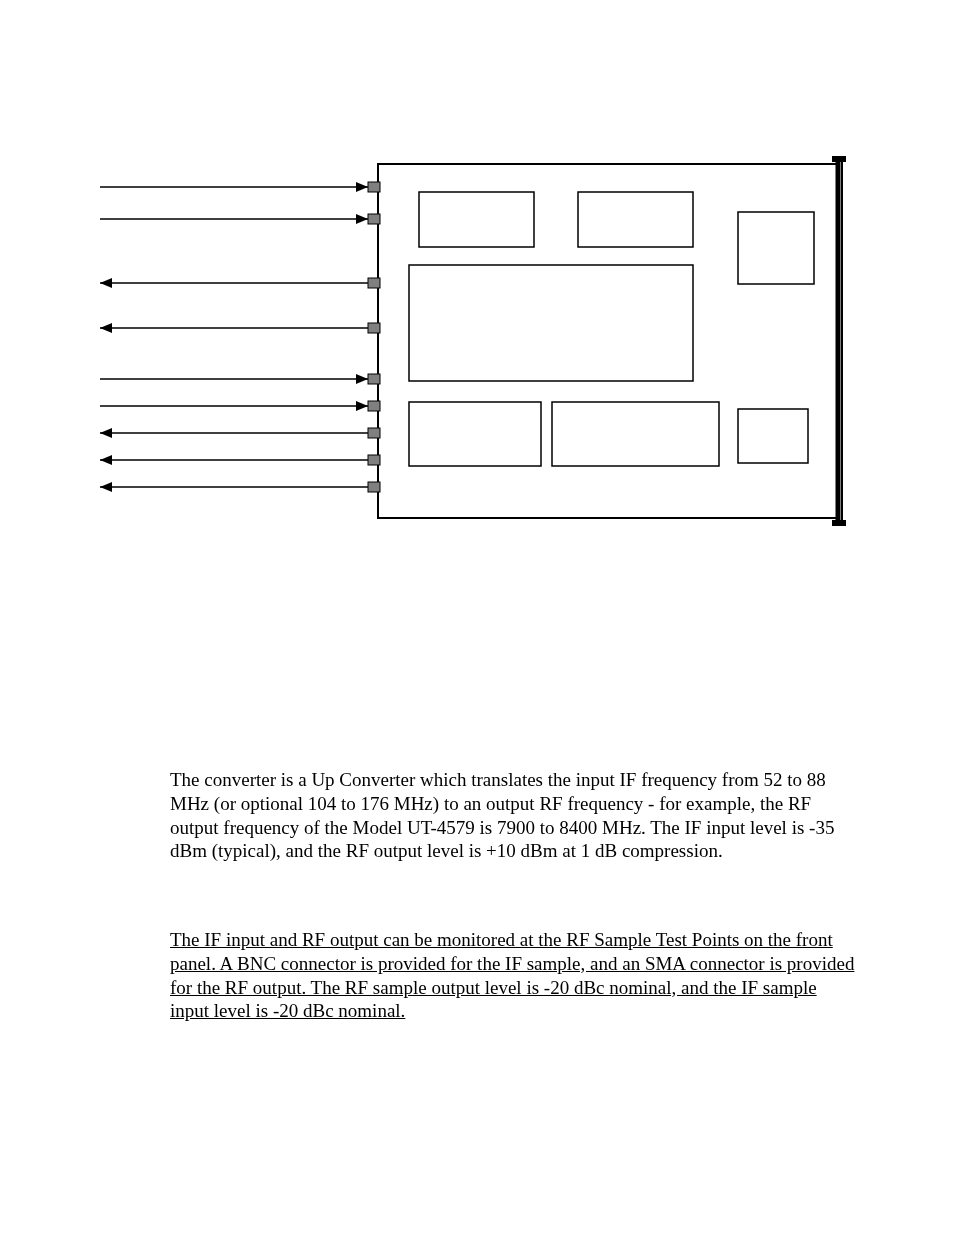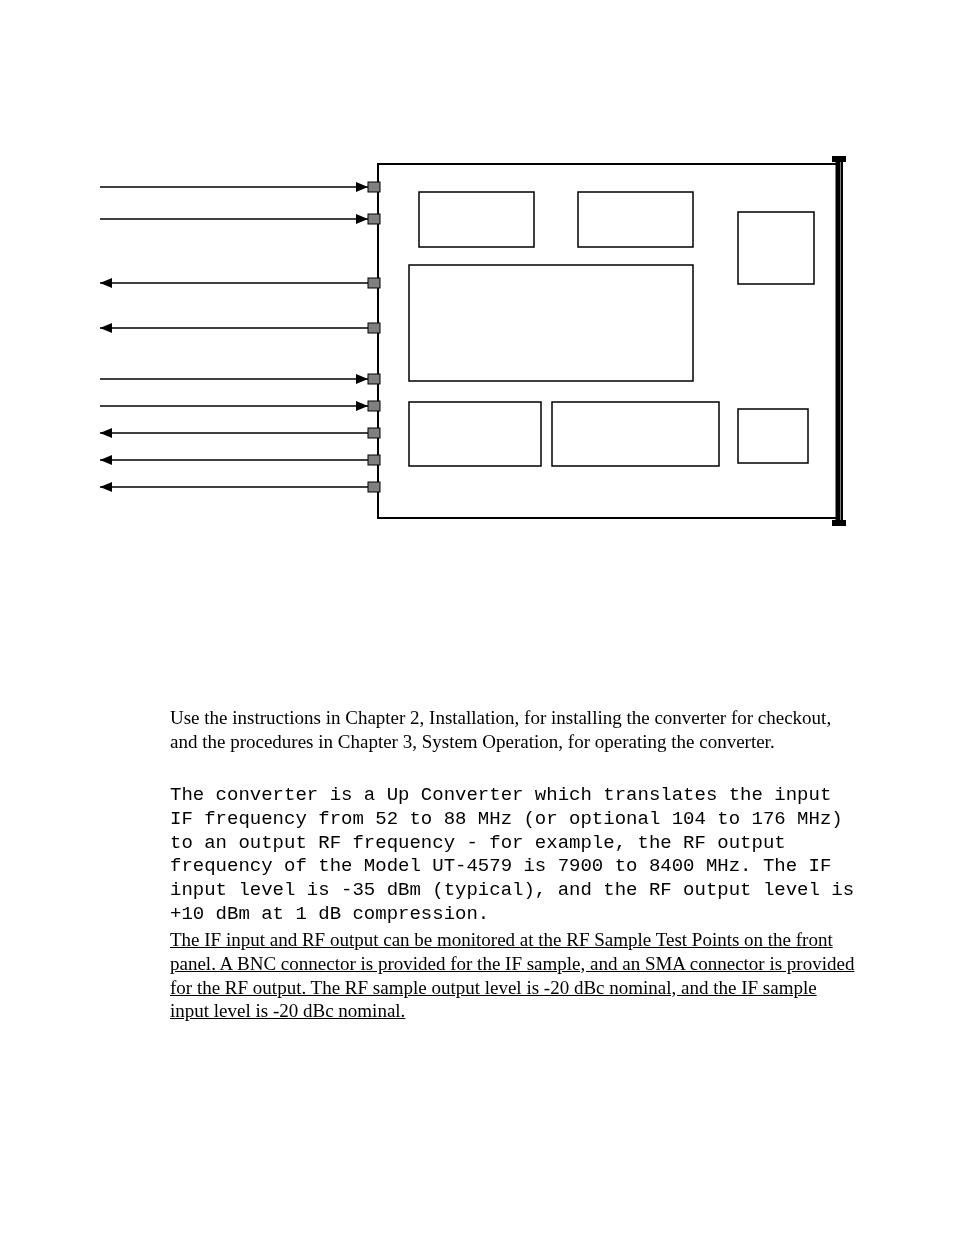--- a/index.html
+++ b/index.html
@@ -22,21 +22,21 @@
     top: 150px;
   }
   .text-block {
     position: absolute;
     left: 170px;
     width: 690px;
     font-size: 19px;
     line-height: 1.25;
   }
   .p1 { top: 706px; }
-  .p2 { top: 784px; font-family: Liberation Mono, monospace; }
+  .p2 { top: 768px; }
   .p3 { top: 928px; text-decoration: underline; }
 </style>
 </head>
 <body>
 
 <div class="page">
 
   <svg class="diagram" width="760" height="400" viewBox="0 0 760 400">
 
     <rect x="278" y="14" width="460" height="354" fill="none" stroke="#000" stroke-width="2"></rect>
@@ -80,17 +80,16 @@
         <rect x="319" y="42" width="115" height="55" fill="none" stroke="#000" stroke-width="1.5"></rect>
         <rect x="478" y="42" width="115" height="55" fill="none" stroke="#000" stroke-width="1.5"></rect>
         <rect x="638" y="62" width="76" height="72" fill="none" stroke="#000" stroke-width="1.5"></rect>
         <rect x="309" y="115" width="284" height="116" fill="none" stroke="#000" stroke-width="1.5"></rect>
         <rect x="309" y="252" width="132" height="64" fill="none" stroke="#000" stroke-width="1.5"></rect>
         <rect x="452" y="252" width="167" height="64" fill="none" stroke="#000" stroke-width="1.5"></rect>
         <rect x="638" y="259" width="70" height="54" fill="none" stroke="#000" stroke-width="1.5"></rect>
       </g>
   </svg>
 
-  <div class="text-block p1">Use the instructions in Chapter 2, Installation, for installing the converter for checkout, and the procedures in Chapter 3, System Operation, for operating the converter.</div>
   <div class="text-block p2">The converter is a  Up Converter which translates the input IF frequency from 52 to 88 MHz (or optional 104 to 176 MHz) to an output RF frequency - for example, the RF output frequency of the Model UT-4579 is 7900 to 8400 MHz.  The IF input level is -35 dBm (typical), and the RF output level is +10 dBm at 1 dB compression.</div>
   <div class="text-block p3">The IF input and RF output can be monitored at the RF Sample Test Points on the front panel.  A BNC connector is provided for the IF sample, and an SMA connector is provided for the RF output.  The RF sample output level is -20 dBc nominal, and the IF sample input level is -20 dBc nominal.</div>
 
 </div>
 
 </body></html>

